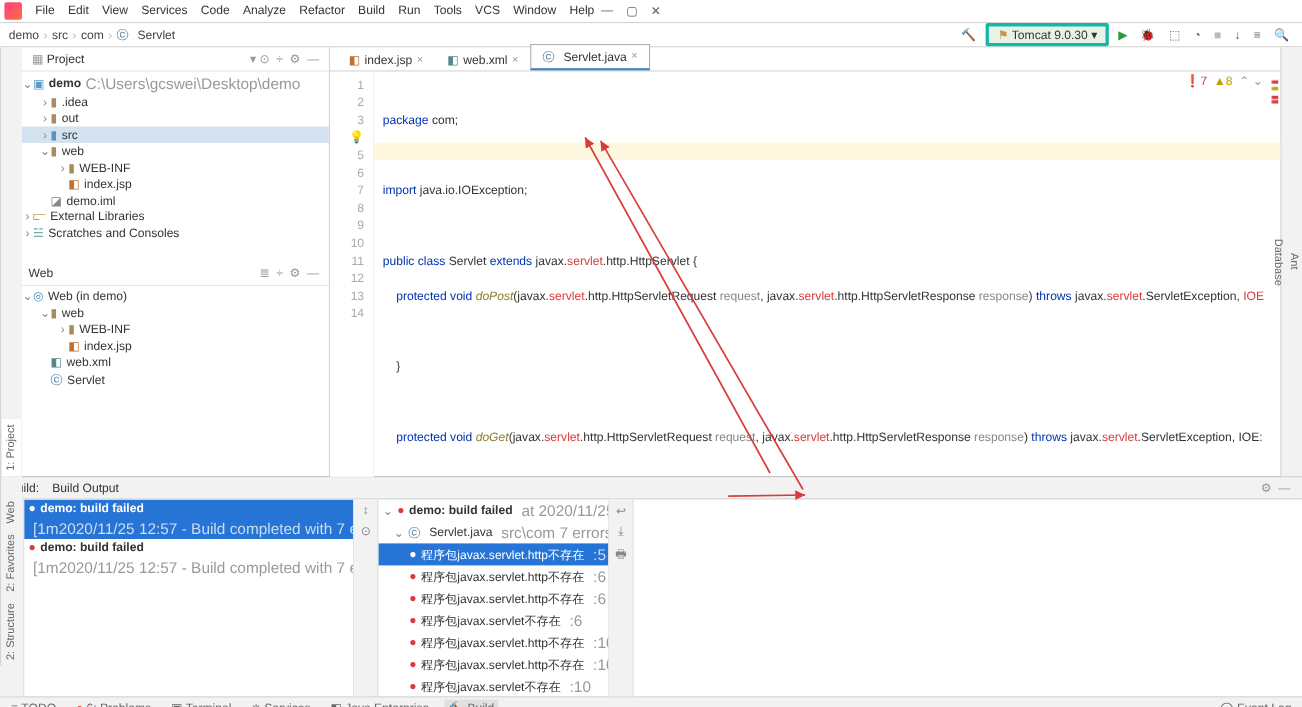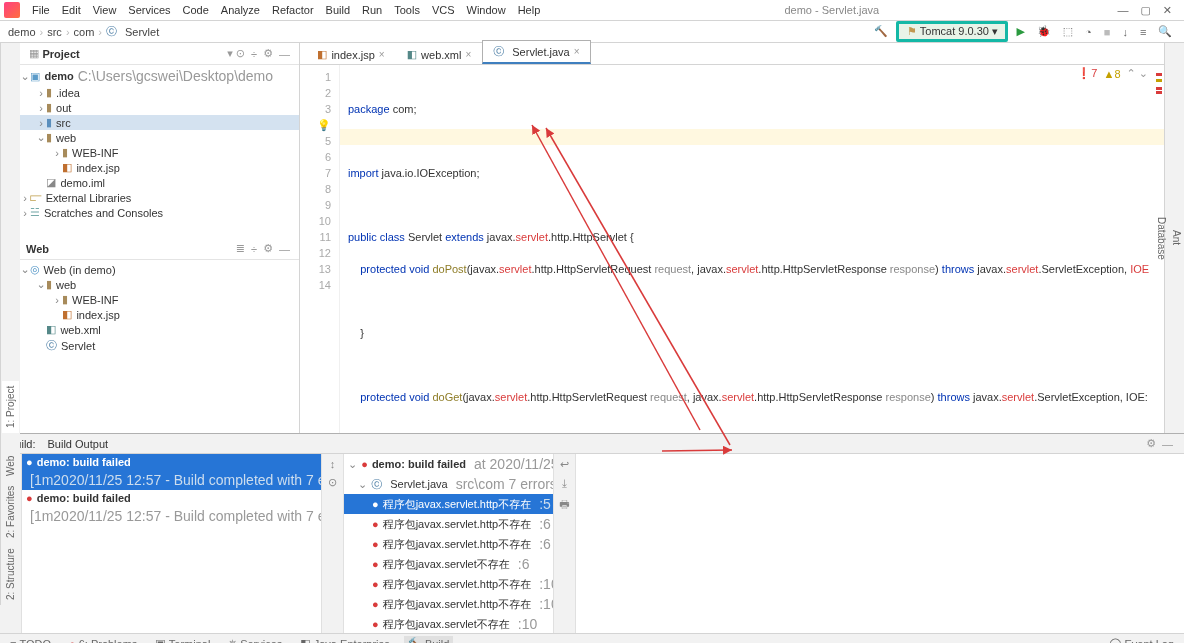--- a/index.html
+++ b/index.html
@@ -15,21 +15,21 @@
 .nav-crumbs .spacer { flex: 1; }
 .nav-crumbs .run-badge { background: #e8f3e8; border: 3px solid #14b8a6; padding: 1px 8px; border-radius: 2px; }
 .nav-crumbs .toolbar-ic { padding: 0 4px; color: #666; }
 .hammer { color: #5a9e52; }
 .main-row { display: flex; height: 390px; position: relative; }
 .leftstrip { width: 20px; background: #f2f2f2; border-right: 1px solid #d4d4d4; writing-mode: vertical-rl; transform: rotate(180deg); display:flex; align-items:center; }
 .leftstrip span { font-size:10px; color:#666; padding:4px 2px; border:1px solid transparent; }
 .leftstrip .active { background:#fff; }
 .sidebar { width: 280px; border-right: 1px solid #d4d4d4; display: flex; flex-direction: column; }
 .sidebar-head { height: 22px; display: flex; align-items: center; padding: 0 6px; border-bottom: 1px solid #e4e4e4; }
-.sidebar-head .lbl { flex:1; font-weight:bold; }
+.sidebar-head .lbl { flex:1; font-weight:normal; }
 .sidebar-head .ic { color:#999; padding:0 3px; }
 .tree { flex:1; overflow:auto; padding:2px 0; }
 .tree-row { display:flex; align-items:center; padding:1px 2px 1px 0; cursor:pointer; white-space:nowrap; }
 .tree-row.selected { background:#d4e2f0; }
 .tw { display:inline-block; width:10px; text-align:center; color:#888; }
 .ic-folder { color:#a78b5b; margin-right:4px; }
 .ic-file { color:#888; margin-right:4px; }
 .ic-java { color:#5383a9; margin-right:4px; }
 .ic-mod { color:#5b9bc9; margin-right:4px; }
 .dimmed { color:#999; margin-left:4px; font-size:14px; }
@@ -39,21 +39,21 @@
 .tab.active { border-color:#b0b0b0; background:#fff; border-bottom:2px solid #3f7fbf; }
 .tab .close { color:#999; font-size:10px; }
 .gutter-code { flex:1; display:flex; font-family:"JetBrains Mono",Consolas,monospace; font-size:12px; overflow:auto; }
 .gutter { width:40px; background:#fff; border-right:1px solid #f0f0f0; text-align:right; padding:4px 8px 0 0; color:#aaa; line-height:16px; }
 .code-area { flex:1; padding:4px 0 0 8px; line-height:16px; white-space:pre; position:relative; }
 .hl-line { position:absolute; left:0; right:0; height:16px; background:#fff8e0; z-index:0; }
 .code-line { position:relative; z-index:1; }
 .kw { color:#0033b3; }
 .err { color:#d93b3b; }
 .muted { color:#888; }
-.fn { color:#8e7c26; }
+.fn { color:#8e7c26;font-style:italic; }
 .annostrip { position:absolute; top:24px; right:0; width:12px; height:360px; }
 .ann-err { position:absolute; right:2px; width:6px; height:3px; background:#d93b3b; }
 .ann-warn { position:absolute; right:2px; width:6px; height:3px; background:#c4a000; }
 .counters { position:absolute; top:24px; right:16px; display:flex; gap:6px; font-size:10px; align-items:center; }
 .counters .e { color:#d93b3b; }
 .counters .w { color:#c4a000; }
 .rightstrip { width:20px; background:#f2f2f2; border-left:1px solid #d4d4d4; writing-mode:vertical-rl; display:flex; flex-direction:column; align-items:center; }
 .rightstrip span { font-size:10px; color:#666; padding:4px 2px; }
 .build-panel { height:200px; border-top:1px solid #b0b0b0; display:flex; flex-direction:column; }
 .build-head { height:20px; display:flex; align-items:center; padding:0 8px; background:#f2f2f2; border-bottom:1px solid #d4d4d4; }
@@ -87,21 +87,20 @@
   <span class="menu-item">Services</span>
   <span class="menu-item">Code</span>
   <span class="menu-item">Analyze</span>
   <span class="menu-item">Refactor</span>
   <span class="menu-item">Build</span>
   <span class="menu-item">Run</span>
   <span class="menu-item">Tools</span>
   <span class="menu-item">VCS</span>
   <span class="menu-item">Window</span>
   <span class="menu-item">Help</span>
-  <span class="title-center">demo - Servlet.java</span>
   <div class="win-controls">
     <span>—</span>
     <span>▢</span>
     <span>✕</span>
   </div>
 </div>
 
 <div class="nav-crumbs">
   <span class="crumb">demo</span>
     <span class="sep">›</span>

